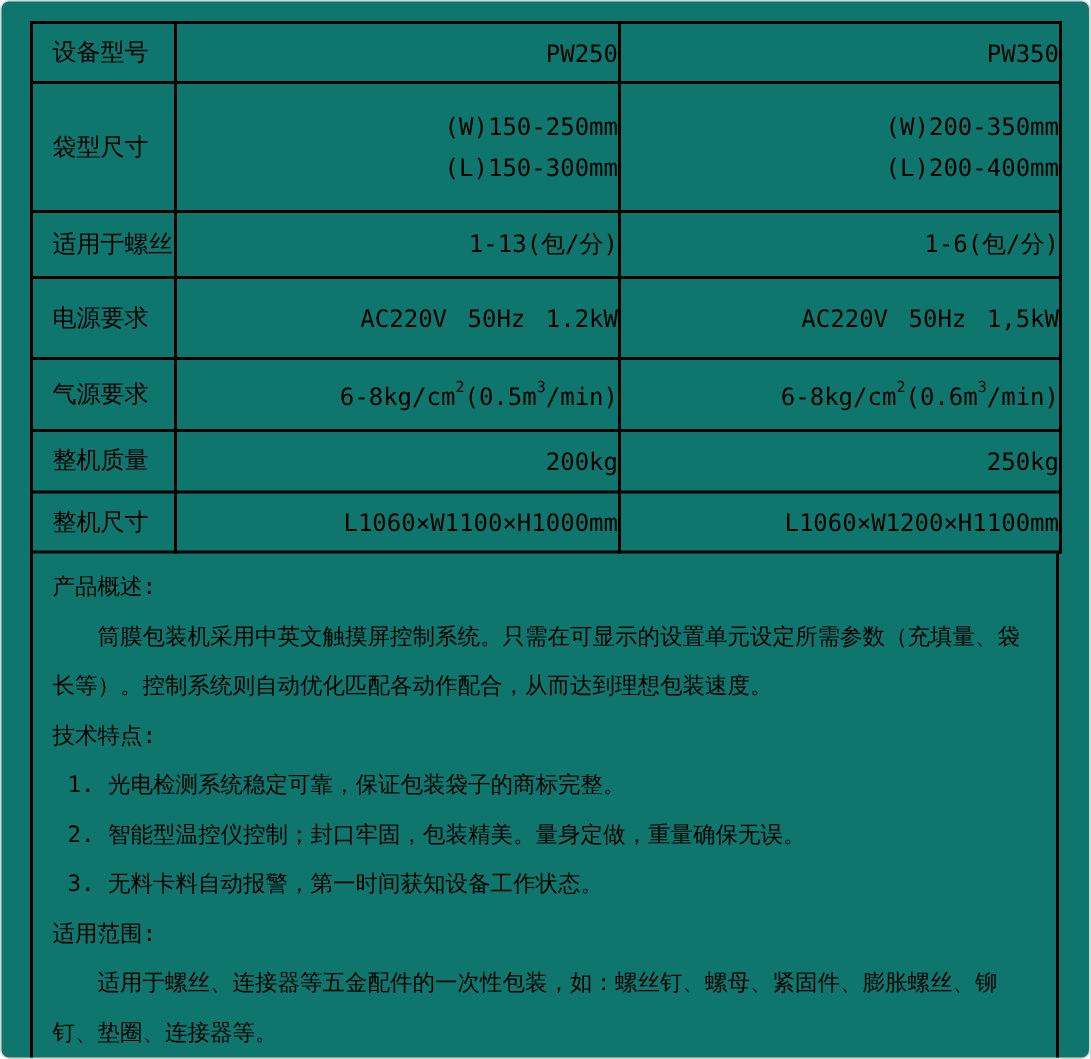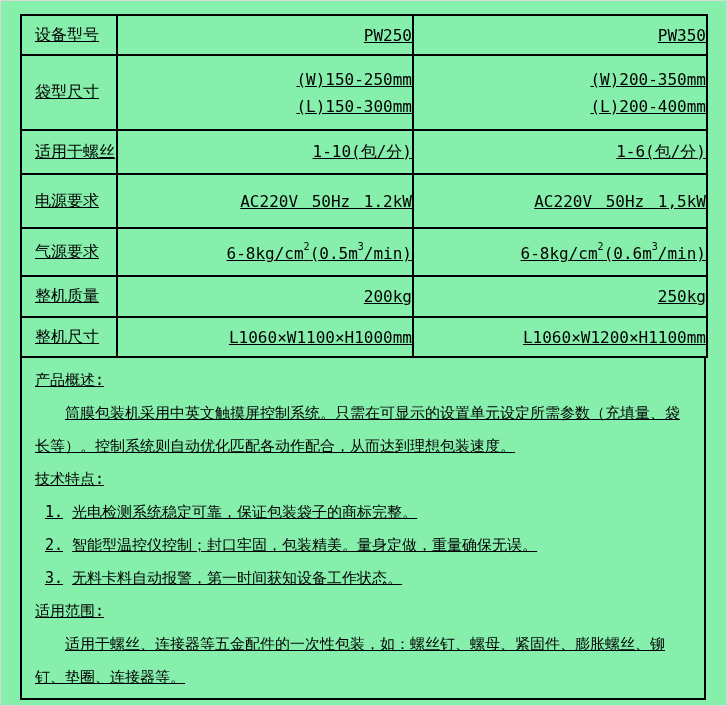--- a/index.html
+++ b/index.html
@@ -5,25 +5,24 @@
   html, body { margin: 0; padding: 0; background: #ffffff; }
   body {
     font-family: "DejaVu Sans Mono", "DejaVu Sans", monospace, sans-serif;
     color: #000000;
     -webkit-font-smoothing: none;
   }
   .page {
     width: 727px;
     height: 706px;
     box-sizing: border-box;
-    background: #86efac;
+    background: #0f766e;
     border: 1px solid #d9d9d9;
-    border-radius: 0;
+    border-radius: 6px;
     overflow: hidden;
-    text-decoration: underline;
   }
   .spec-table {
     border-collapse: collapse;
     table-layout: fixed;
     width: 686px;
     margin: 13px 0 0 19px;
   }
   .spec-table td {
     border: 2px solid #000000;
     vertical-align: middle;
@@ -32,21 +31,21 @@
     padding: 0;
     overflow: hidden;
     white-space: nowrap;
   }
   .spec-table td.label {
     text-align: left;
     padding-left: 13px;
   }
   .spec-table td.value { word-spacing: 4px; }
   tr.r-model  { height: 40px; }
-  tr.r-bag    { height: 75px; }
+  tr.r-bag    { height: 86px; }
   tr.r-speed  { height: 44px; }
   tr.r-power  { height: 54px; }
   tr.r-air    { height: 48px; }
   tr.r-weight { height: 41px; }
   tr.r-size   { height: 40px; }
   .bag-line + .bag-line { margin-top: 8px; }
   .sup {
     font-size: 10px;
     vertical-align: 9px;
     word-spacing: normal;
@@ -95,21 +94,21 @@
           <div class="bag-line">(L)150-300mm</div>
         </td>
         <td class="value">
           <div class="bag-line">(W)200-350mm</div>
           <div class="bag-line">(L)200-400mm</div>
         </td>
       </tr>
 
       <tr class="r-speed">
         <td class="label">适用于螺丝</td>
-        <td class="value">1-10(包/分)</td>
+        <td class="value">1-13(包/分)</td>
         <td class="value">1-6(包/分)</td>
       </tr>
 
       <tr class="r-power">
         <td class="label">电源要求</td>
         <td class="value">AC220V 50Hz 1.2kW</td>
         <td class="value">AC220V 50Hz 1,5kW</td>
       </tr>
 
       <tr class="r-air">

